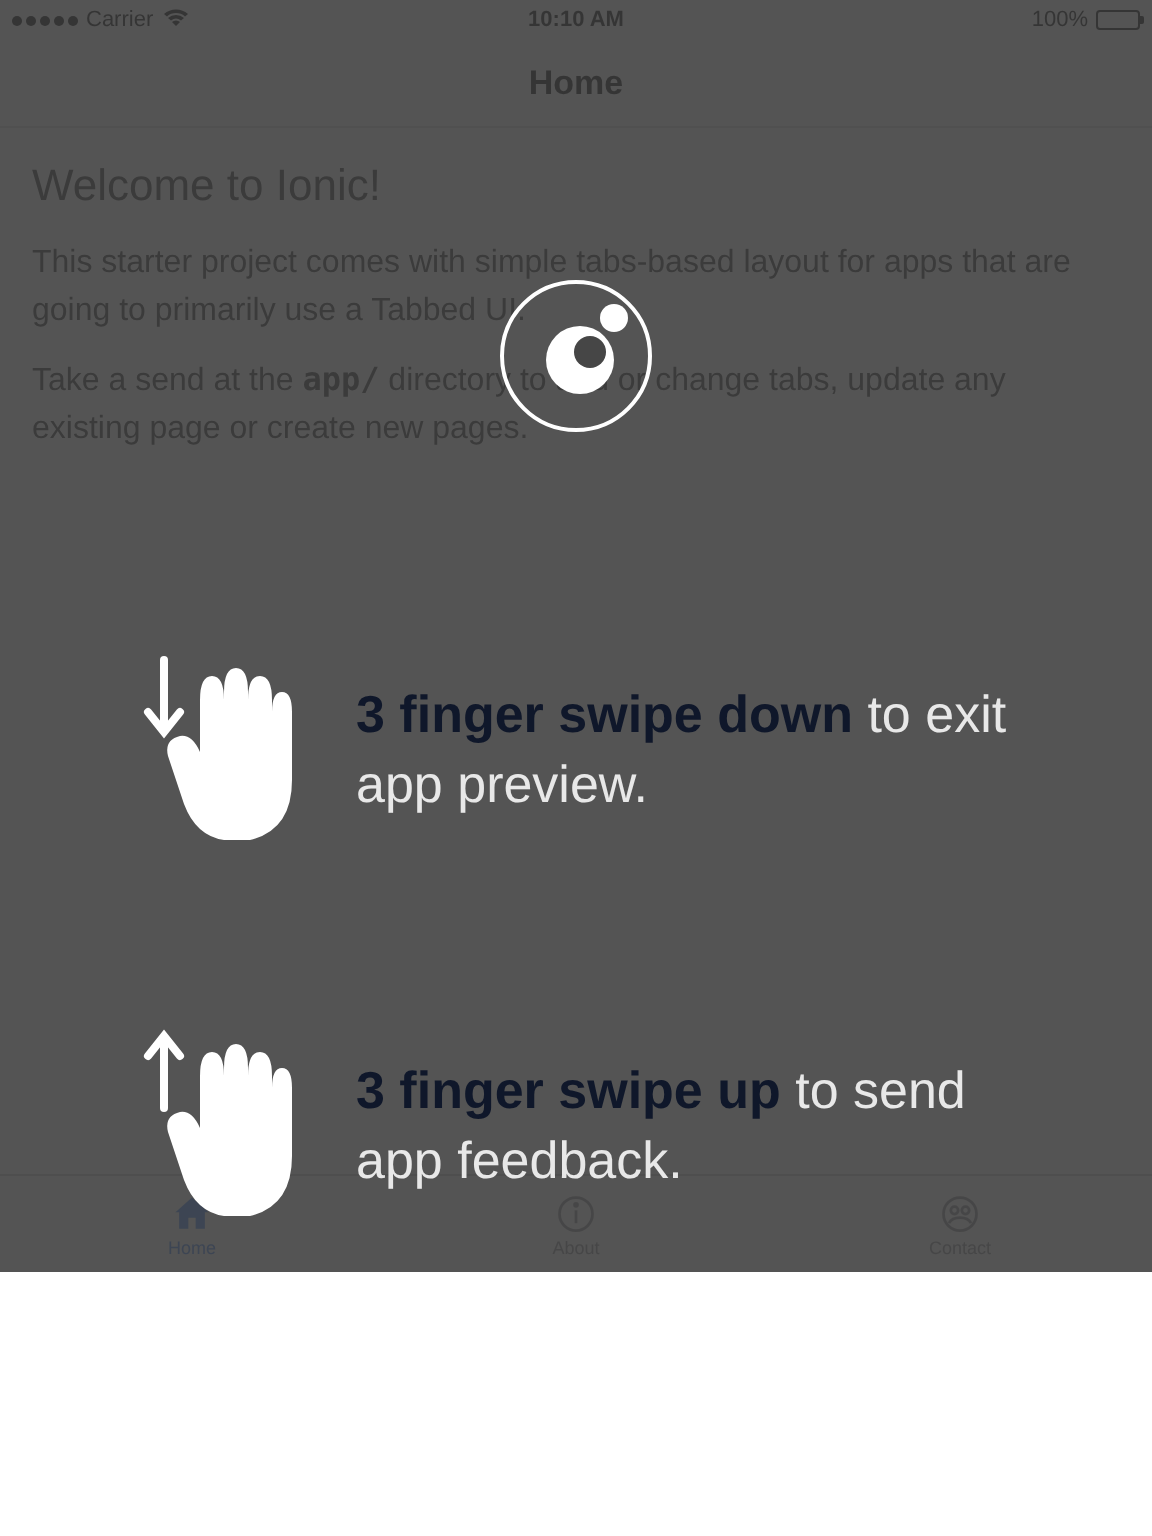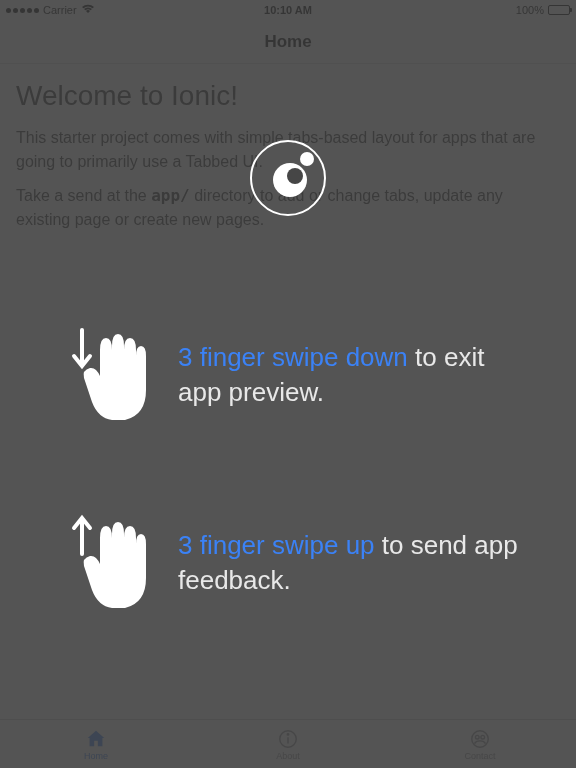--- a/index.html
+++ b/index.html
@@ -1,56 +1,56 @@
 <!DOCTYPE html>
 <html><head>
 <meta charset="utf-8">
 <style>
   * { margin: 0; padding: 0; box-sizing: border-box; }
   html, body { width: 576px; height: 768px; overflow: hidden; font-family: -apple-system, "Helvetica Neue", Arial, sans-serif; }
-  .screen { position: relative; width: 576px; height: 768px; background: #fff; }
+  .screen { position: relative; width: 576px; height: 636px; background: #fff; }
 
   
   .status-bar { height: 20px; background: #f8f8f8; display: flex; align-items: center; justify-content: space-between; padding: 0 6px; font-size: 11px; color: #000; }
   .status-left, .status-right { display: flex; align-items: center; gap: 4px; }
   .status-center { position: absolute; left: 50%; transform: translateX(-50%); font-weight: 600; }
   .dots { display: flex; gap: 2px; }
   .dot { width: 5px; height: 5px; border-radius: 50%; background: #000; }
   .wifi { display: inline-block; }
   .battery { width: 22px; height: 10px; border: 1px solid #000; border-radius: 2px; position: relative; }
   .battery::after { content: ""; position: absolute; right: -3px; top: 2px; width: 2px; height: 4px; background: #000; border-radius: 0 1px 1px 0; }
   .battery-fill { background: #000; height: 100%; width: 100%; }
 
   
   .nav-header { height: 44px; background: #f8f8f8; border-bottom: 1px solid #ddd; display: flex; align-items: center; justify-content: center; font-size: 17px; font-weight: 600; color: #000; }
 
   
   .content { padding: 16px; color: #333; }
-  .content h2 { font-size: 28px; font-weight: 400; margin-bottom: 14px; }
+  .content h2 { font-size: 22px; font-weight: 400; margin-bottom: 14px; }
   .content p { font-size: 16px; line-height: 1.5; margin-bottom: 10px; }
   code.inline { font-family: Menlo, monospace; font-weight: bold; }
 
   
   .tab-bar { position: absolute; bottom: 0; left: 0; right: 0; height: 49px; background: #f8f8f8; border-top: 1px solid #ccc; display: flex; }
   .tab { flex: 1; display: flex; flex-direction: column; align-items: center; justify-content: center; gap: 1px; font-size: 9px; color: #8e8e93; }
   .tab.active { color: #4184f3; }
   .tab .icon { height: 22px; display: flex; align-items: center; justify-content: center; }
 
   
   .overlay { position: absolute; inset: 0; background: rgba(60,60,60,0.88); color: #fff; }
   .spinner { position: absolute; top: 140px; left: 50%; transform: translateX(-50%); width: 76px; height: 76px; border: 2px solid #fff; border-radius: 50%; }
   .spinner::before { content: ""; position: absolute; top: 10px; right: 10px; width: 14px; height: 14px; background: #fff; border-radius: 50%; }
   .spinner .eye { position: absolute; width: 34px; height: 34px; border-radius: 50%; background: #fff; top: 21px; left: 21px; }
   .spinner .eye::after { content: ""; position: absolute; width: 16px; height: 16px; border-radius: 50%; background: rgba(60,60,60,0.95); top: 5px; right: 4px; }
 
   .gesture { position: absolute; left: 70px; right: 50px; display: flex; align-items: center; gap: 28px; }
   .gesture.down { top: 320px; }
   .gesture.up { top: 508px; }
   .gesture .text { font-size: 26px; line-height: 1.35; font-weight: 300; color: #e8e8e8; }
-  .gesture .text b { font-weight: 400; color: #3b82f6; }
+  .gesture .text b { font-weight: 700; color: #0f172a; }
 
   .hand { width: 80px; height: 110px; position: relative; flex-shrink: 0; }
   .hand svg { width: 100%; height: 100%; }
 
 </style>
 </head>
 <body>
 
 <div class="screen">
 

